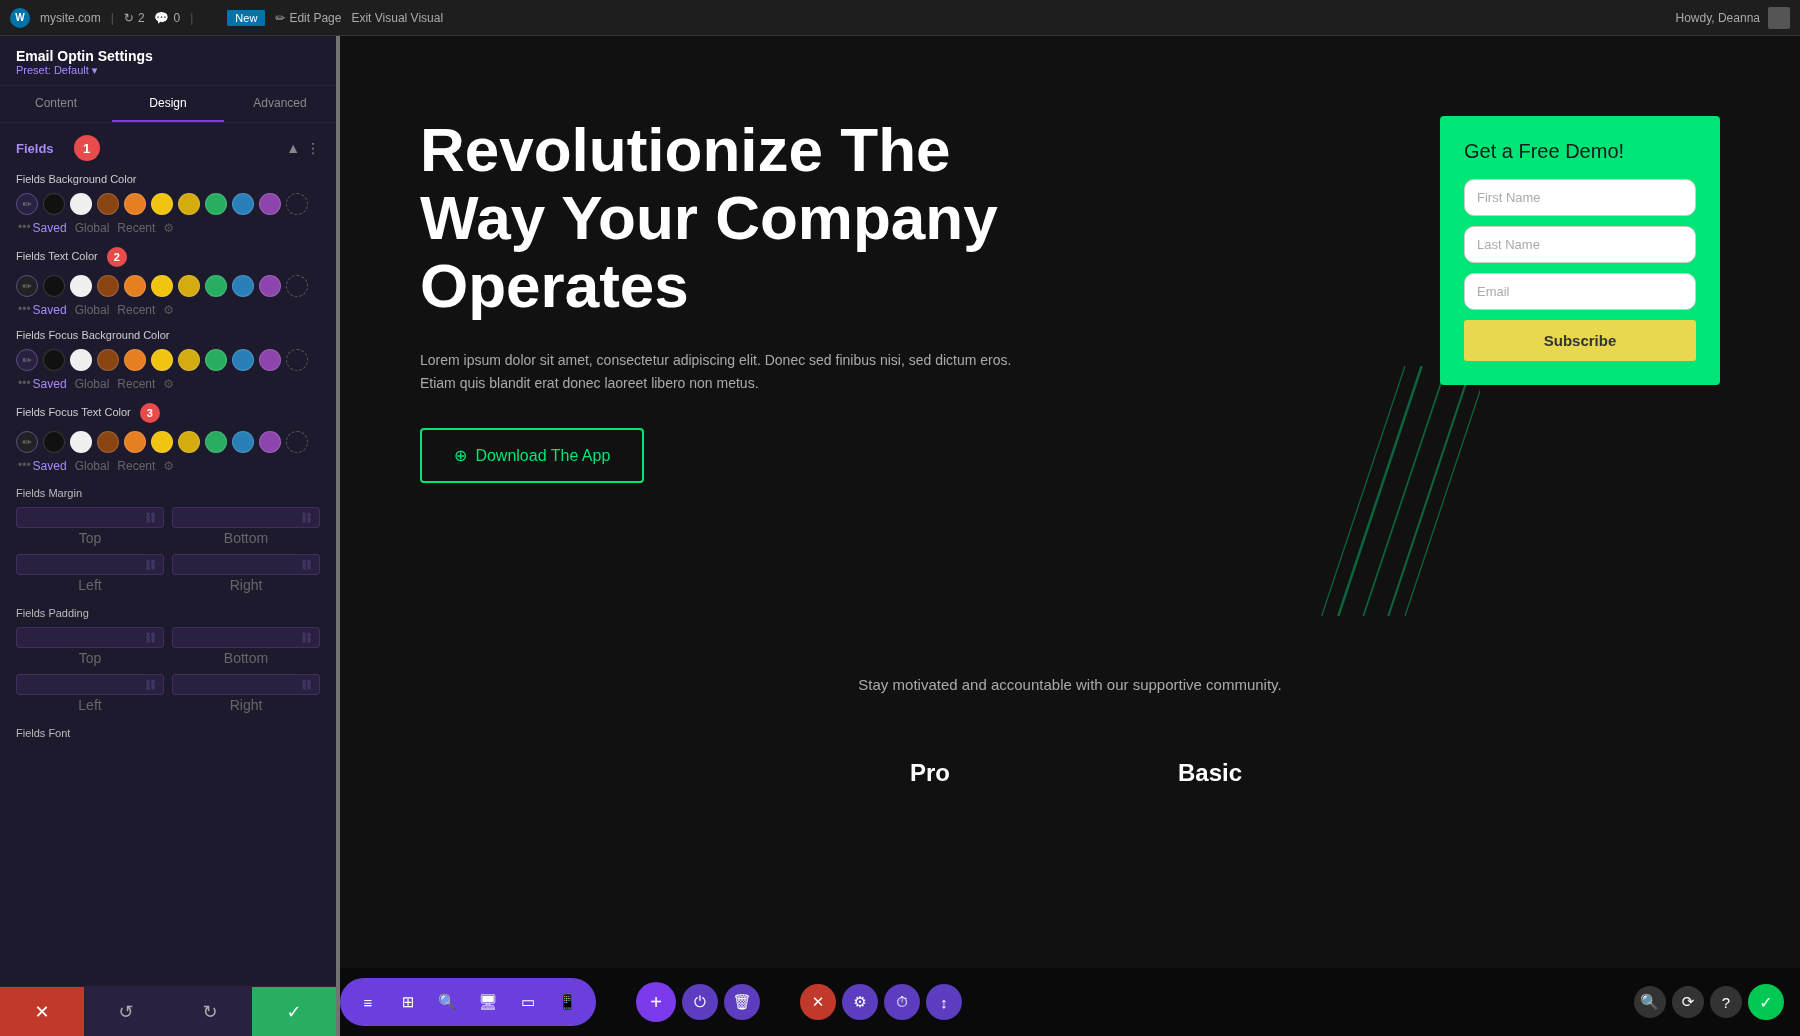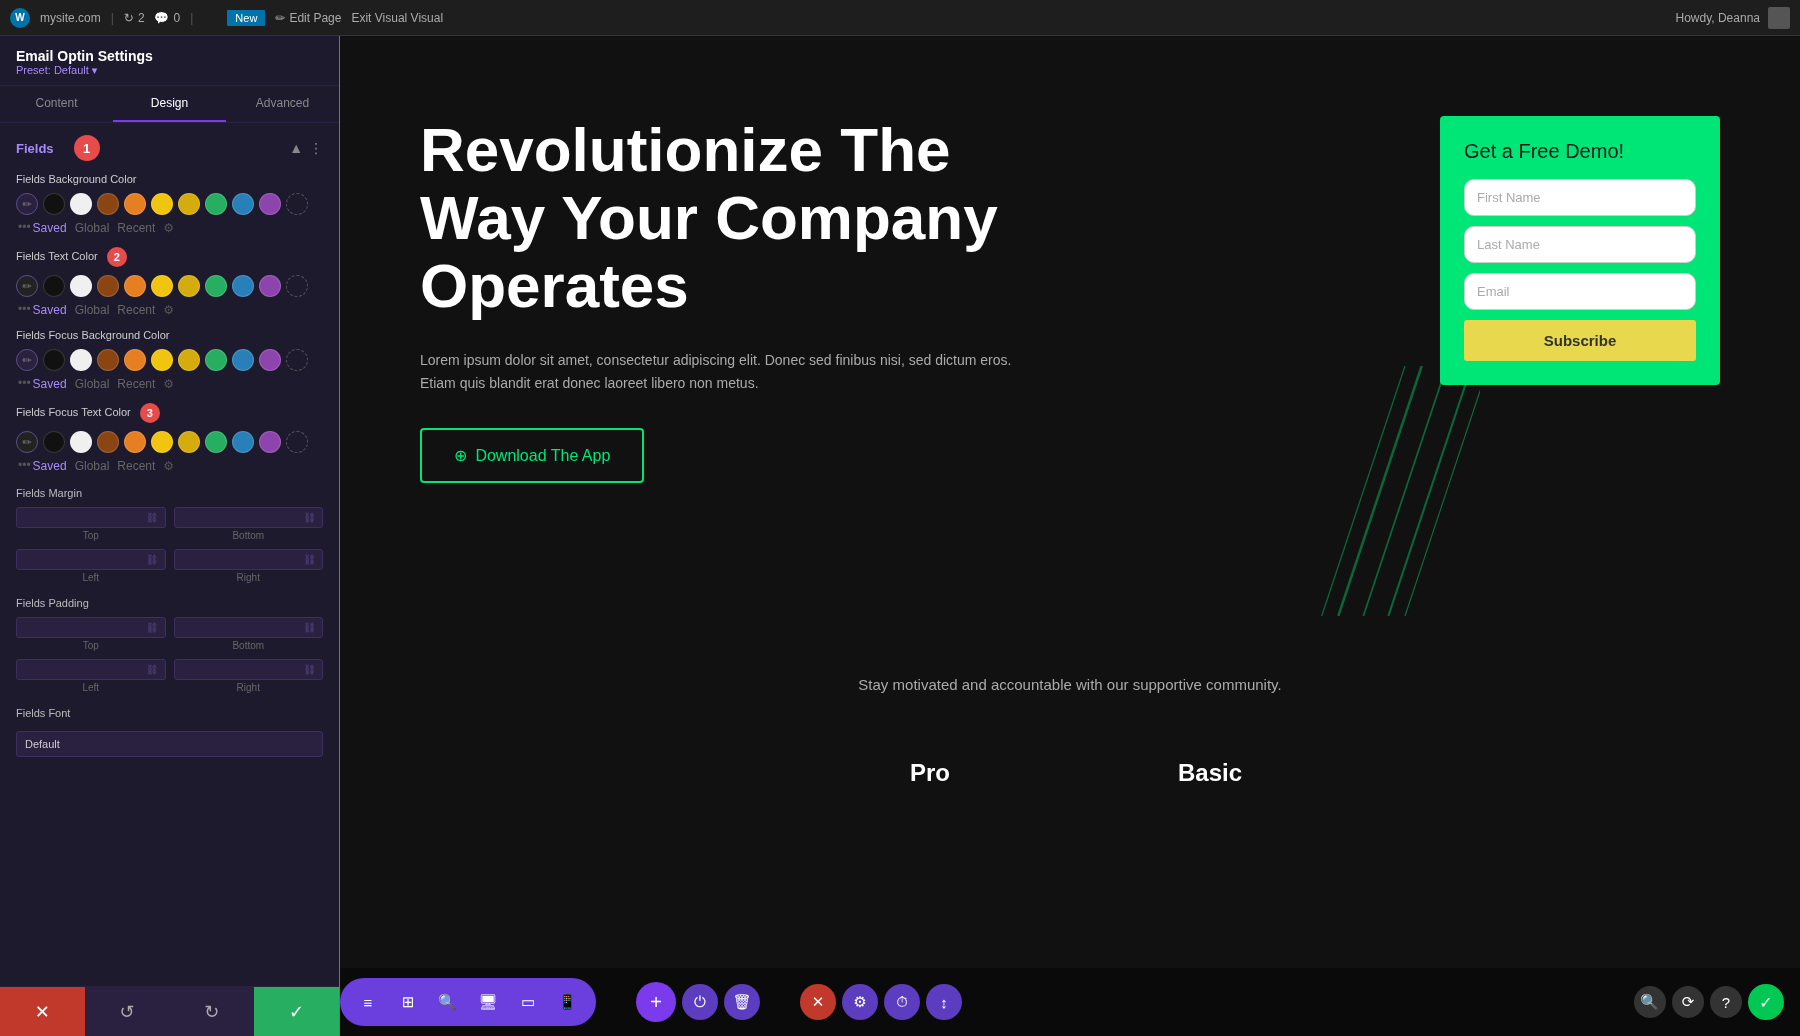--- a/index.html
+++ b/index.html
@@ -30,21 +30,21 @@
     
     .main-layout { display: flex; flex: 1; overflow: hidden; }
 
     
     .left-panel {
       width: 340px;
       background: #1e1a2e;
       flex-shrink: 0;
       display: flex;
       flex-direction: column;
-      border-right: 1px solid #737373;
+      border-right: 4px solid #737373;
     }
     .panel-header {
       padding: 12px 16px 8px;
       border-bottom: 1px solid #2a2040;
     }
     .panel-title { color: white; font-size: 14px; font-weight: 600; }
     .panel-subtitle { color: #9f8fef; font-size: 11px; cursor: pointer; display: flex; align-items: center; gap: 4px; }
     .panel-subtitle-text { color: #a78bfa; font-size: 11px; }
 
     .panel-tabs {
@@ -109,21 +109,21 @@
     
     .margin-grid { display: grid; grid-template-columns: 1fr 1fr; gap: 8px; margin-bottom: 4px; }
     .margin-field {
       display: flex; flex-direction: column; align-items: center; gap: 2px;
     }
     .margin-input {
       width: 100%; background: #2a2040; border: 1px solid #3d3060; color: #888;
       font-size: 10px; padding: 4px 6px; border-radius: 3px; text-align: center;
       display: flex; align-items: center; justify-content: space-between;
     }
-    .margin-label { color: #666; font-size: 10px; }
+    .margin-label { color: #666; font-size: 14px; }
     .link-icon { color: #5a4f8a; font-size: 10px; }
 
     .font-select {
       width: 100%; background: #2a2040; border: 1px solid #3d3060; color: #ccc;
       font-size: 11px; padding: 6px 8px; border-radius: 3px; margin-top: 4px;
       appearance: none; cursor: pointer;
     }
 
     
     .panel-footer {
@@ -553,23 +553,20 @@
           <div class="margin-input">
             <span></span>
             <span class="link-icon">⛓</span>
           </div>
           <span class="margin-label">Right</span>
         </div>
       </div>
 
       
       <div class="subsection-label">Fields Font</div>
-      <select class="font-select">
-        <option>Default</option>
-      </select>
 
     </div>
 
     <div class="panel-footer">
       <button class="footer-btn cancel">✕</button>
       <button class="footer-btn undo">↺</button>
       <button class="footer-btn redo">↻</button>
       <button class="footer-btn save">✓</button>
     </div>
   </div>

